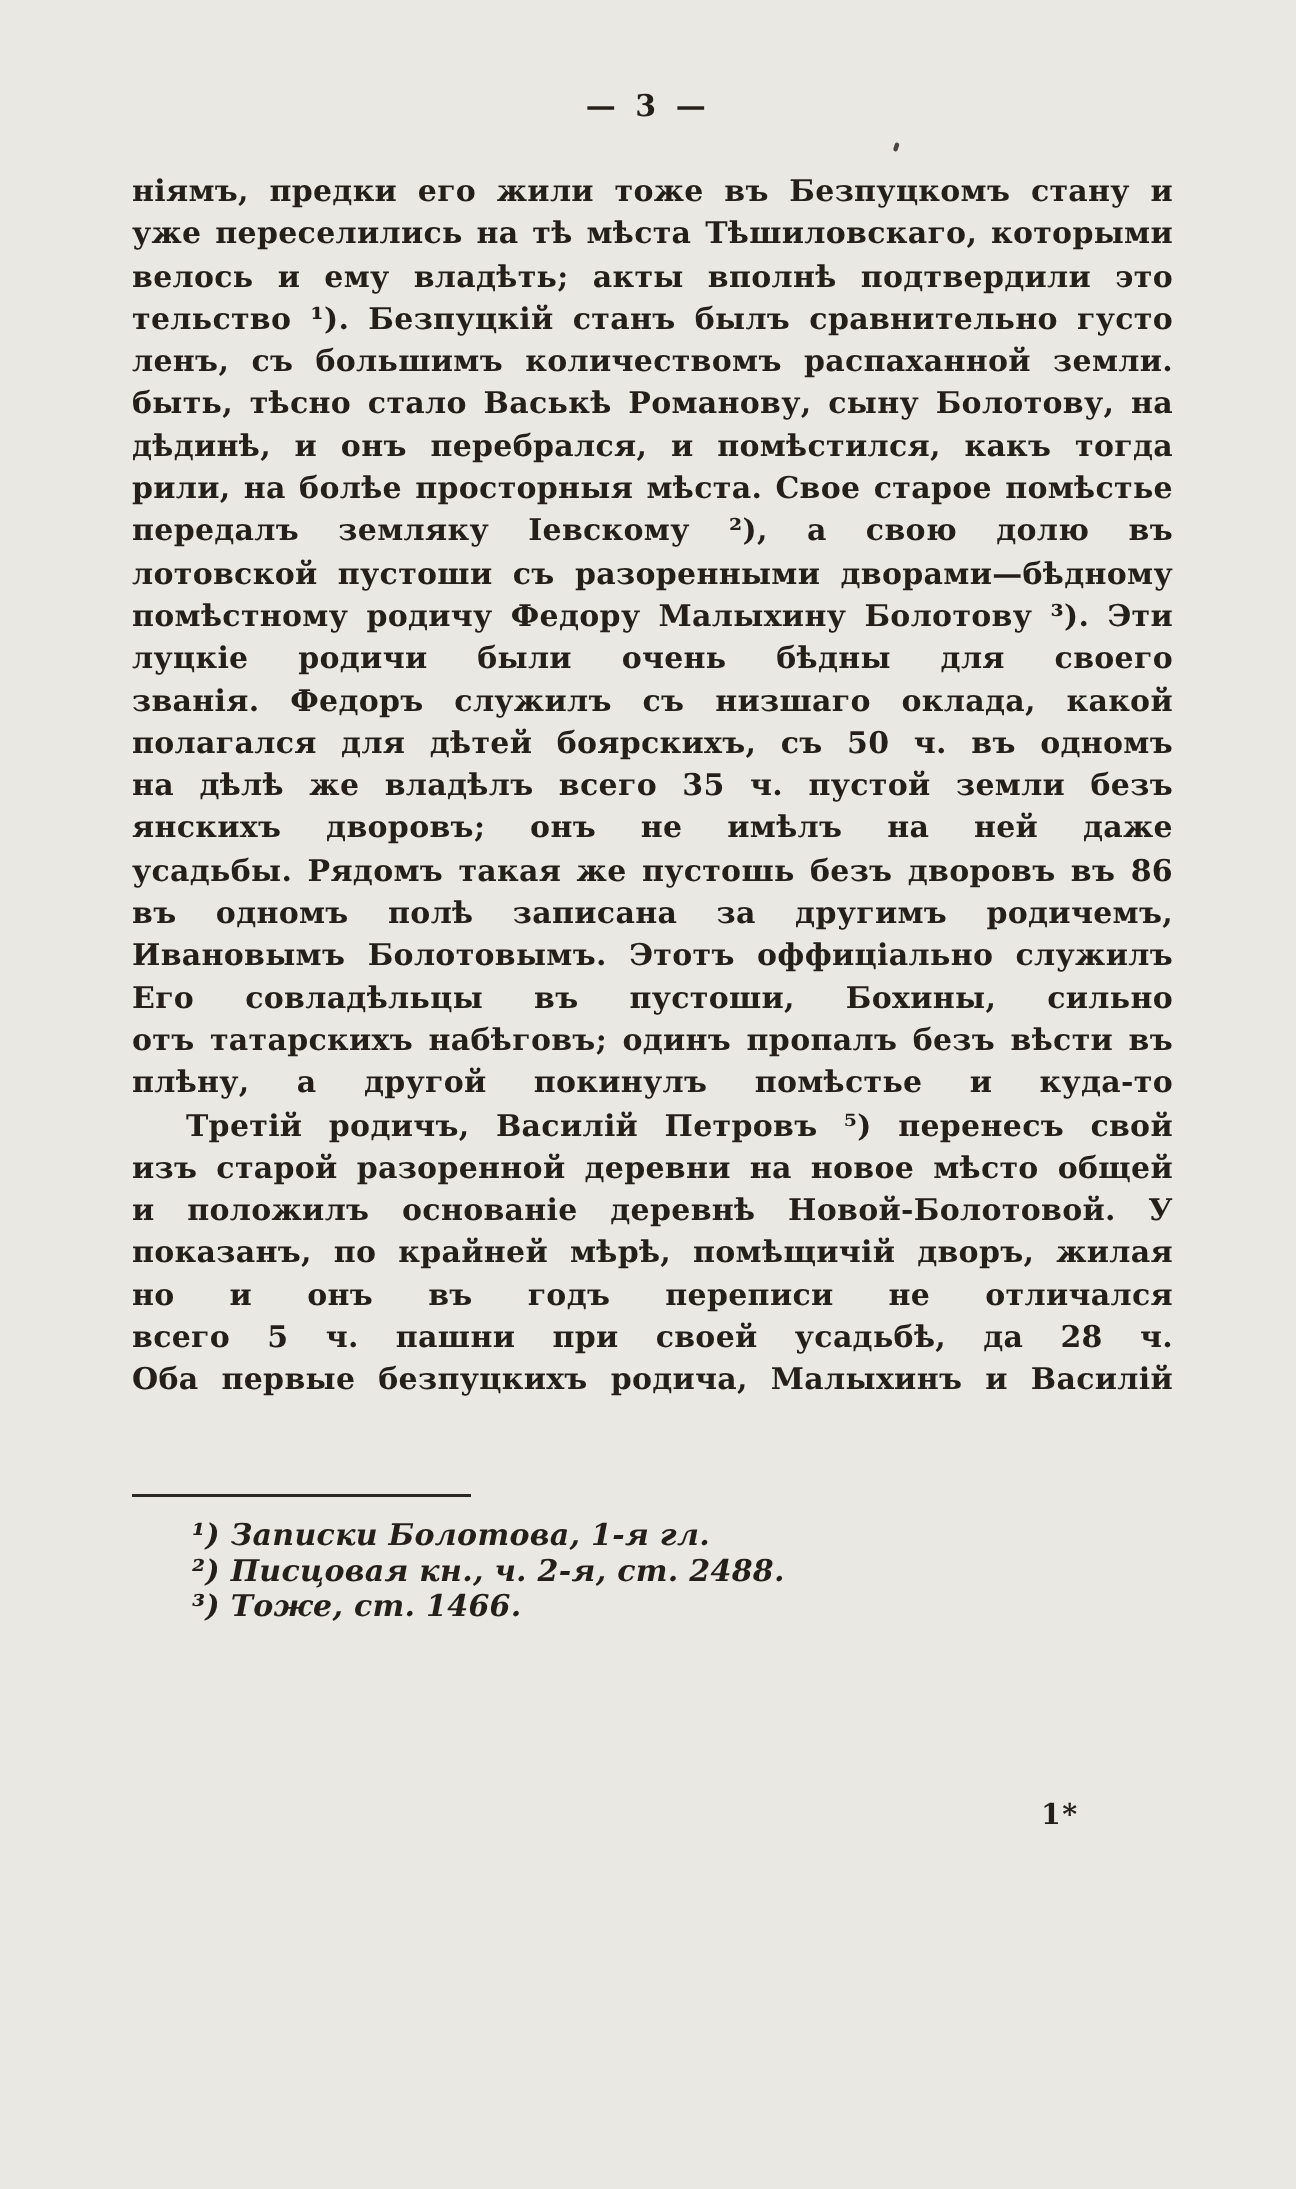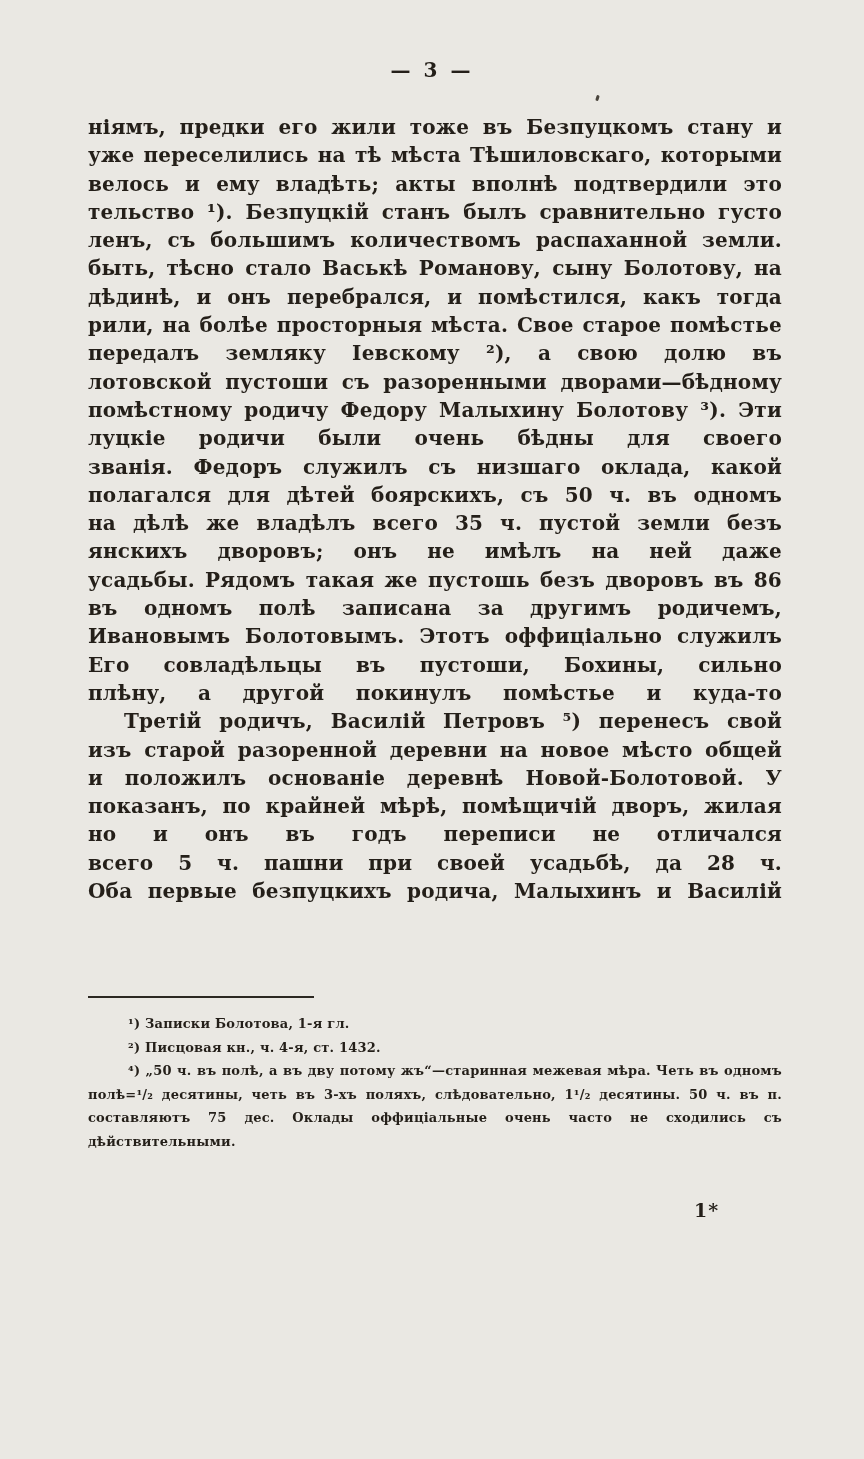--- a/index.html
+++ b/index.html
@@ -66,24 +66,25 @@
     left: 88px;
     width: 226px;
     height: 2px;
     background: #2c2822;
   }
   .footnotes {
     position: absolute;
     top: 1012px;
     left: 88px;
     width: 694px;
-    font-size: 13px;
+    font-size: 20px;
     font-weight: bold;
     line-height: 23.6px;
     letter-spacing: 0.2px;
+    font-style: italic;
   }
   .footnote {
     margin: 0;
     text-indent: 40px;
     text-align: justify;
   }
   .signature-mark {
     position: absolute;
     top: 1199px;
     left: 694px;
@@ -115,33 +116,34 @@
       <div class="line">помѣстному родичу Федору Малыхину Болотову ³). Эти без-</div>
       <div class="line">луцкіе родичи были очень бѣдны для своего дворянскаго</div>
       <div class="line">званія. Федоръ служилъ съ низшаго оклада, какой только</div>
       <div class="line">полагался для дѣтей боярскихъ, съ 50 ч. въ одномъ полѣ ⁴);</div>
       <div class="line">на дѣлѣ же владѣлъ всего 35 ч. пустой земли безъ кресть-</div>
       <div class="line">янскихъ дворовъ; онъ не имѣлъ на ней даже помѣщичьей</div>
       <div class="line">усадьбы. Рядомъ такая же пустошь безъ дворовъ въ 86 ч.</div>
       <div class="line">въ одномъ полѣ записана за другимъ родичемъ, Василіемъ</div>
       <div class="line">Ивановымъ Болотовымъ. Этотъ оффиціально служилъ со 100 ч.</div>
       <div class="line">Его совладѣльцы въ пустоши, Бохины, сильно пострадали</div>
+      <div class="line">отъ татарскихъ набѣговъ; одинъ пропалъ безъ вѣсти въ</div>
       <div class="line">плѣну, а другой покинулъ помѣстье и куда-то переселился.</div>
       <div class="line indent">Третій родичъ, Василій Петровъ ⁵) перенесъ свой дворъ</div>
       <div class="line">изъ старой разоренной деревни на новое мѣсто общей пустоши</div>
       <div class="line">и положилъ основаніе деревнѣ Новой-Болотовой. У Петрова</div>
       <div class="line">показанъ, по крайней мѣрѣ, помѣщичій дворъ, жилая усадьба,</div>
       <div class="line">но и онъ въ годъ переписи не отличался благоденствіемъ;</div>
       <div class="line">всего 5 ч. пашни при своей усадьбѣ, да 28 ч. перелогомъ.</div>
       <div class="line">Оба первые безпуцкихъ родича, Малыхинъ и Василій Ива-</div>
     </div>
 
   <div class="footnote-rule"></div>
 
   <div class="footnotes">
     <p class="footnote">¹) Записки Болотова, 1-я гл.</p>
-    <p class="footnote">²) Писцовая кн., ч. 4-я, ст. 1432.</p>
-    <p class="footnote">⁴) „50 ч. въ полѣ, а въ дву потому жъ“—старинная межевая мѣра. Четь въ одномъ полѣ=¹/₂ десятины, четь въ 3-хъ поляхъ, слѣдовательно, 1¹/₂ десятины. 50 ч. въ п. составляютъ 75 дес. Оклады оффиціальные очень часто не сходились съ дѣйствительными.</p>
+    <p class="footnote">²) Писцовая кн., ч. 2-я, ст. 2488.</p>
+    <p class="footnote">³) Тоже, ст. 1466.</p>
   </div>
 
   <div class="signature-mark">1*</div>
 
 </div>
 
 </body></html>

